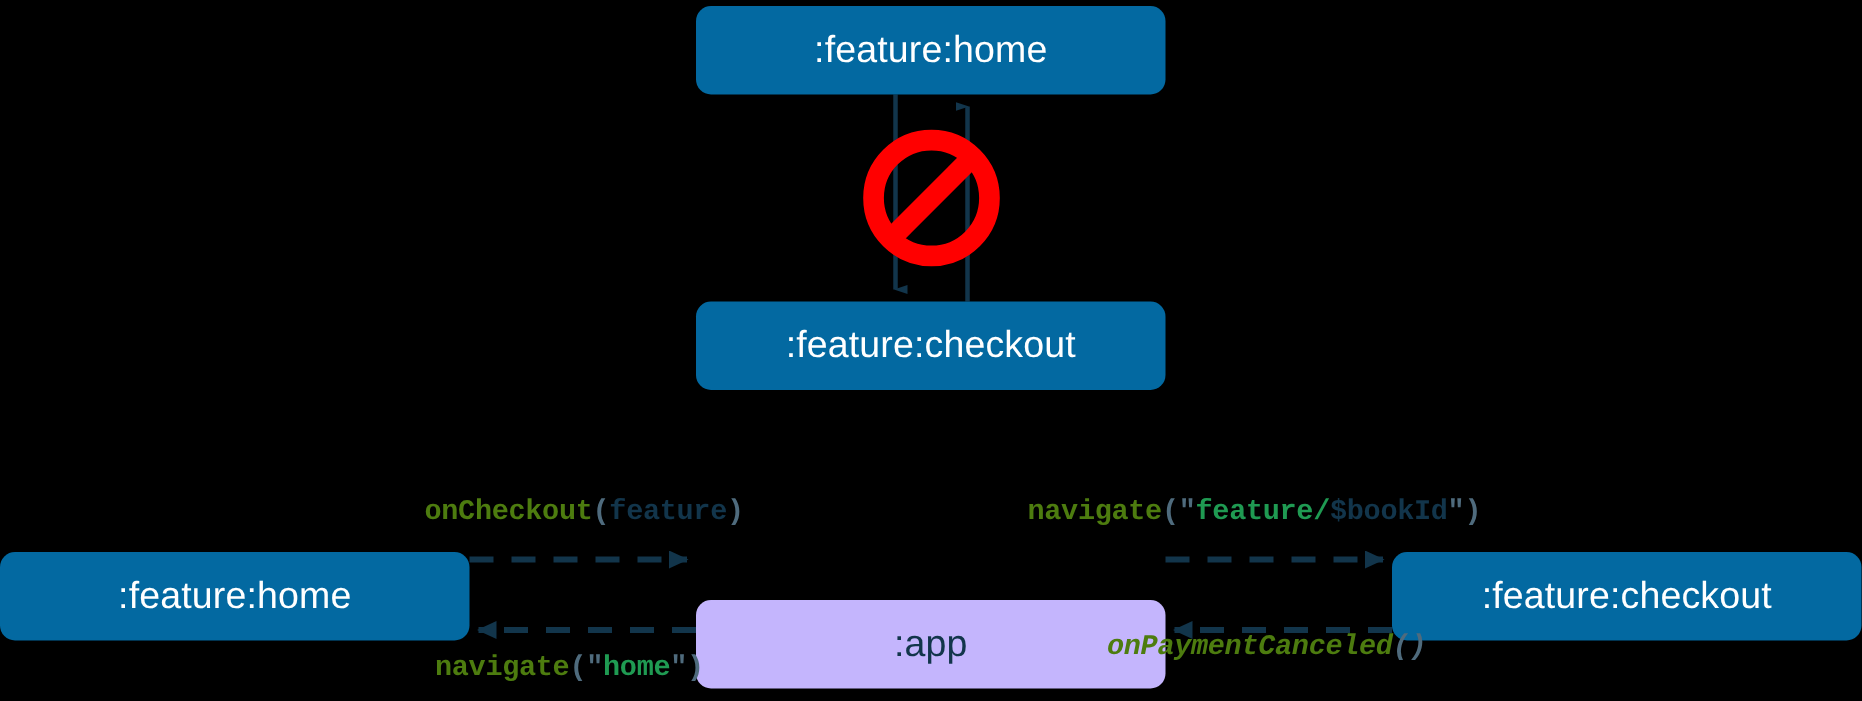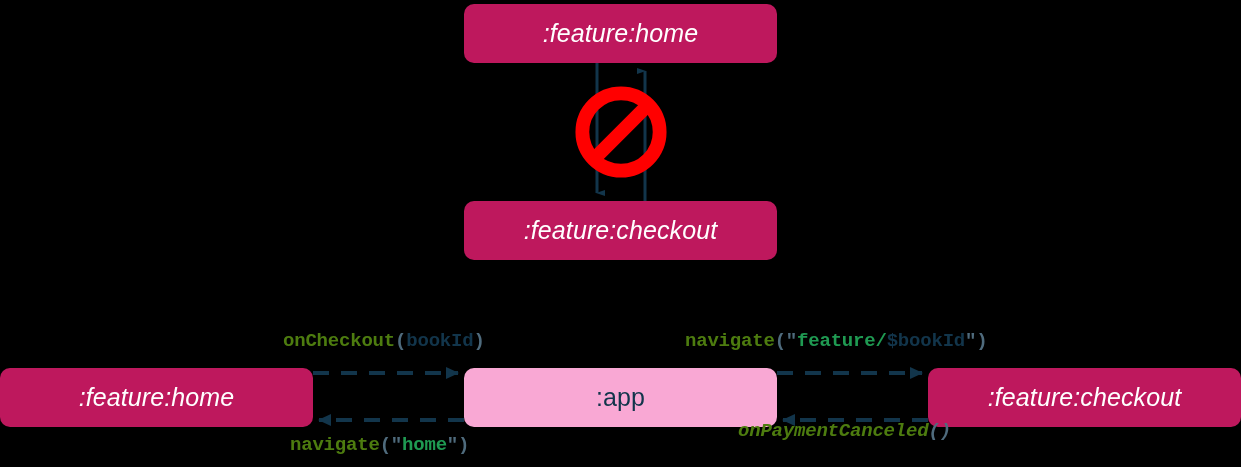--- a/index.html
+++ b/index.html
@@ -30,27 +30,27 @@
     justify-content: center;
     box-sizing: border-box;
     font-family: "Liberation Sans", sans-serif;
     font-size: 25px;
     font-weight: 400;
     letter-spacing: 0.1px;
     white-space: nowrap;
     z-index: 5;
   }
   .node-feature {
-    background: #be185d;
+    background: #0369a1;
     color: #FFFFFF;
-    font-style: italic;
   }
   .node-app {
-    background: #f9a8d4;
+    background: #c4b5fd;
     color: #12354B;
+    margin-top: 32px;
   }
 
   
   #n-home-top     { left: 464px; top: 4px;   width: 313px; height: 59px; }
   #n-checkout-top { left: 464px; top: 201px; width: 313px; height: 59px; }
 
   
   #n-home-bottom     { left: 0px;   top: 368px; width: 313px; height: 59px; }
   #n-app             { left: 464px; top: 368px; width: 313px; height: 59px; }
   #n-checkout-bottom { left: 928px; top: 368px; width: 313px; height: 59px; }
@@ -150,21 +150,21 @@
 
   <div class="node node-app" id="n-app">
     <span>:app</span>
   </div>
 
   <div class="node node-feature" id="n-checkout-bottom">
     <span>:feature:checkout</span>
   </div>
 
   <div class="edge-label" id="lbl-oncheckout">
-    <span class="tok-fn">onCheckout</span><span class="tok-paren">(</span><span class="tok-arg">bookId</span><span class="tok-paren">)</span>
+    <span class="tok-fn">onCheckout</span><span class="tok-paren">(</span><span class="tok-arg">feature</span><span class="tok-paren">)</span>
   </div>
 
   <div class="edge-label" id="lbl-navigate-checkout">
     <span class="tok-fn">navigate</span><span class="tok-paren">(</span><span class="tok-quote">"</span><span class="tok-str">feature/</span><span class="tok-var">$bookId</span><span class="tok-quote">"</span><span class="tok-paren">)</span>
   </div>
 
   <div class="edge-label" id="lbl-navigate-home">
     <span class="tok-fn">navigate</span><span class="tok-paren">(</span><span class="tok-quote">"</span><span class="tok-str">home</span><span class="tok-quote">"</span><span class="tok-paren">)</span>
   </div>
 

